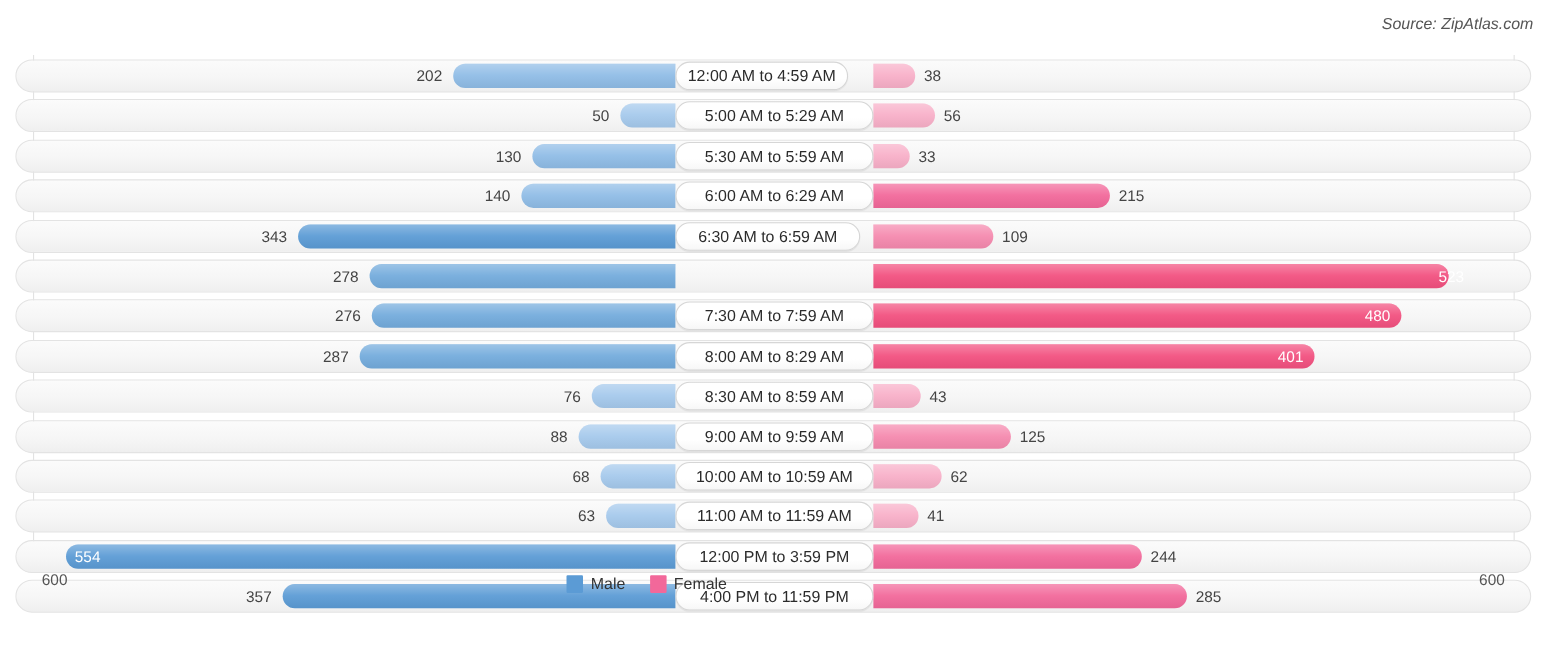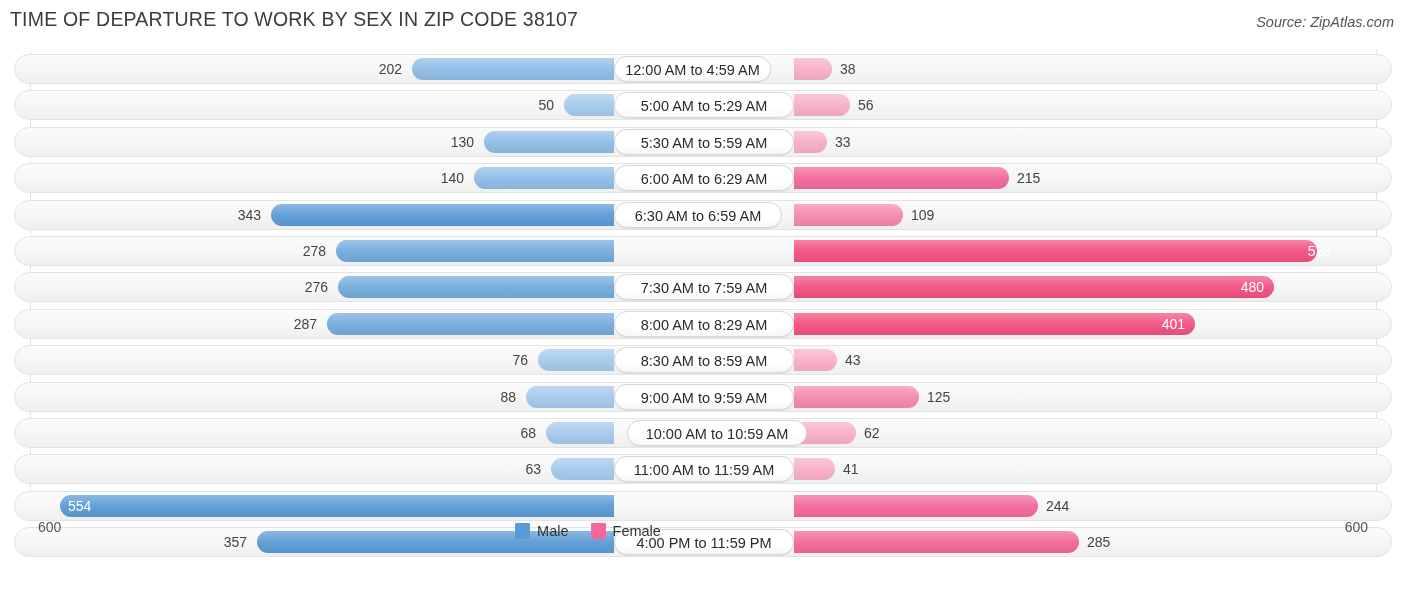--- a/index.html
+++ b/index.html
@@ -141,21 +141,20 @@
   .legend-text {
     font-size: 14.5px;
     color: #333333;
   }
 </style>
 </head>
 <body>
 
 <div class="chart-root">
 
-  <div class="chart-title">TIME OF DEPARTURE TO WORK BY SEX IN ZIP CODE 38107</div>
   <div class="chart-source">Source: ZipAtlas.com</div>
 
   <div class="plot" id="plot">
     <div class="gridline" style="left:30px;"></div>
     <div class="gridline" style="left:1376px;"></div>
 
     <div id="rows-host">
         <div class="row" style="top: 4px;">
           <div class="bar male" style="left: 397px; width: 202px; background: rgb(143, 188, 230);">
             <div class="bar-inner"></div>
@@ -267,21 +266,21 @@
         </div>
         <div class="row" style="top: 368px;">
           <div class="bar male" style="left: 531px; width: 68px; background: rgb(165, 201, 236);">
             <div class="bar-inner"></div>
           </div>
           <div class="bar female" style="left: 779px; width: 62px; background: rgb(248, 175, 200);">
             <div class="bar-inner"></div>
           </div>
           <div class="val male-out" style="right: 855px;">68</div>
           <div class="val female-out" style="left: 849px;">62</div>
-          <div class="center-pill" style="left: 599px; width: 180px; margin-left: 13px;">10:00 AM to 10:59 AM</div>
+          <div class="center-pill" style="left: 599px; width: 180px;">10:00 AM to 10:59 AM</div>
         </div>
         <div class="row" style="top: 404.4px;">
           <div class="bar male" style="left: 536px; width: 63px; background: rgb(165, 201, 236);">
             <div class="bar-inner"></div>
           </div>
           <div class="bar female" style="left: 779px; width: 41px; background: rgb(248, 175, 200);">
             <div class="bar-inner"></div>
           </div>
           <div class="val male-out" style="right: 850px;">63</div>
           <div class="val female-out" style="left: 828px;">41</div>
@@ -289,20 +288,21 @@
         </div>
         <div class="row" style="top: 440.8px;">
           <div class="bar male" style="left: 45px; width: 554px; background: rgb(91, 155, 213);">
             <div class="bar-inner"></div>
           </div>
           <div class="bar female" style="left: 779px; width: 244px; background: rgb(242, 104, 154);">
             <div class="bar-inner"></div>
           </div>
           <div class="val inside" style="left: 53px;">554</div>
           <div class="val female-out" style="left: 1031px;">244</div>
+          <div class="center-pill" style="left: 599px; width: 180px;">12:00 PM to 3:59 PM</div>
         </div>
         <div class="row" style="top: 477.2px;">
           <div class="bar male" style="left: 242px; width: 357px; background: rgb(91, 155, 213);">
             <div class="bar-inner"></div>
           </div>
           <div class="bar female" style="left: 779px; width: 285px; background: rgb(242, 104, 154);">
             <div class="bar-inner"></div>
           </div>
           <div class="val male-out" style="right: 1144px;">357</div>
           <div class="val female-out" style="left: 1072px;">285</div>

